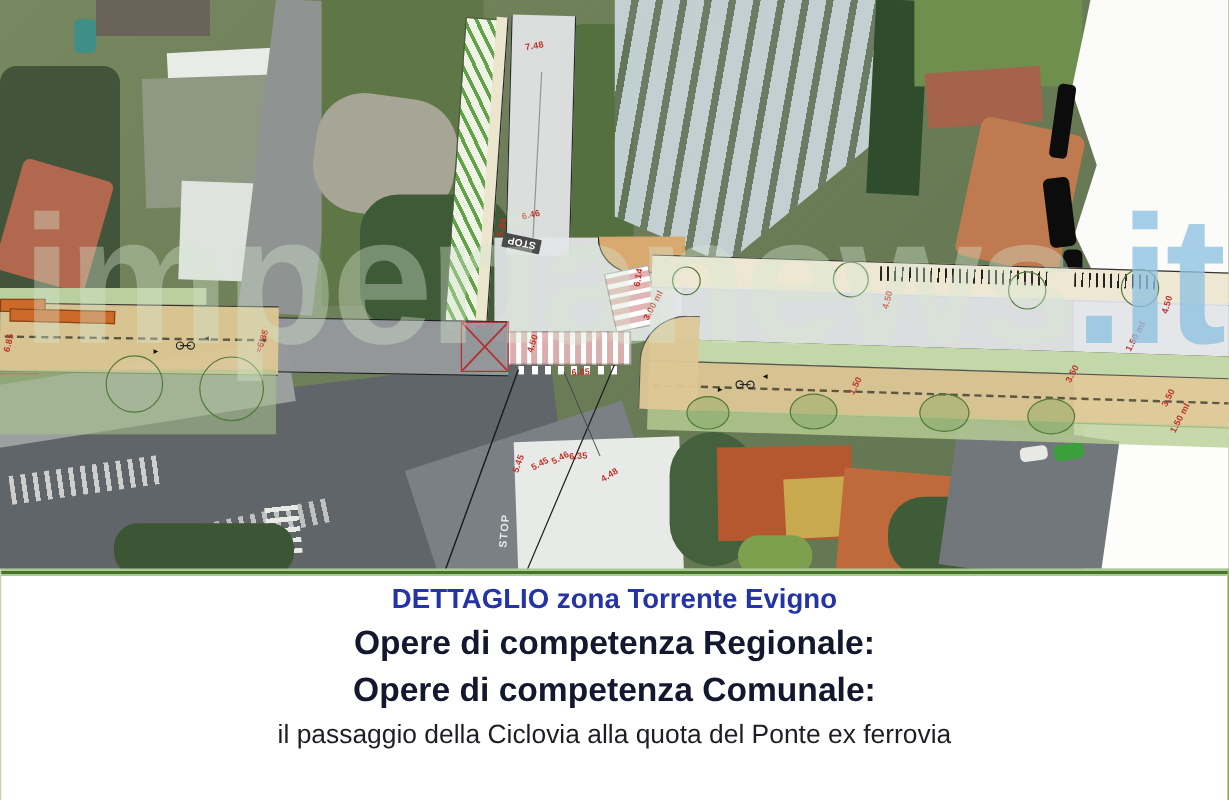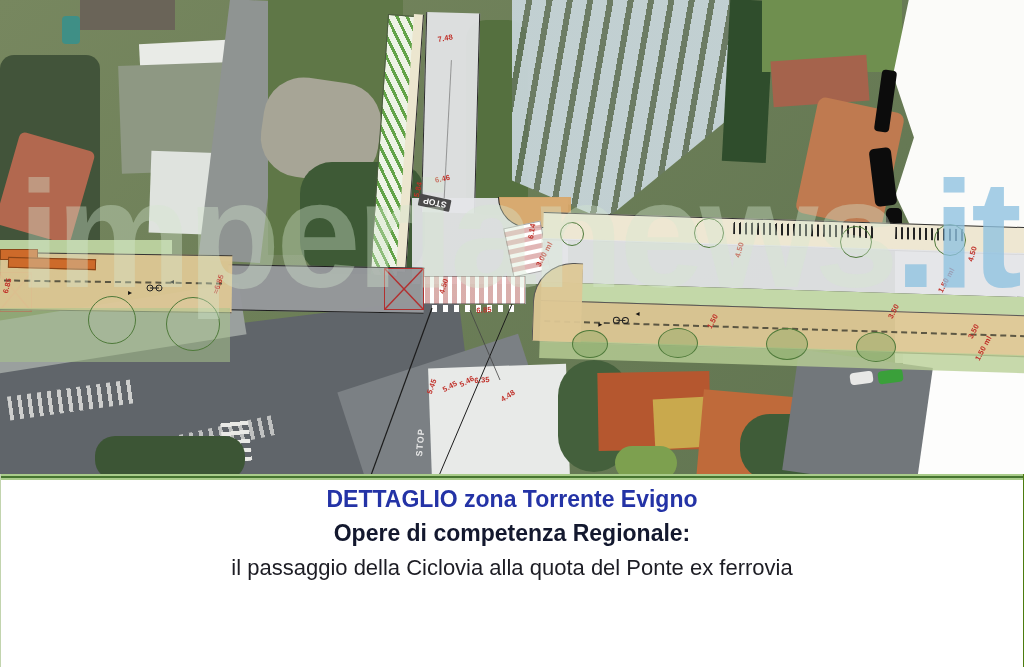--- a/index.html
+++ b/index.html
@@ -38,21 +38,21 @@
              pointer-events:none;z-index:40;}
   #watermark .wm-main{color:rgba(214,231,208,.38);}
   #watermark .wm-tld{color:rgba(142,193,224,.78);}
   
   #panel{position:absolute;left:0;top:474px;width:1022px;height:203px;background:#ffffff;
          border-left:1px solid #c2d4ae;border-right:5px solid #4d7c0f;z-index:50;}
   #panel-topborder{height:6px;width:100%;
      background:linear-gradient(180deg,#a9cc8a 0 2px,#467430 2px 4px,#a9cc8a 4px 6px);}
   .pline{width:100%;text-align:center;}
   .pline.title{margin-top:6px;font-size:23px;font-weight:bold;color:#2433a6;}
-  .pline.bold{margin-top:7px;font-size:23px;font-weight:bold;color:#13182e;}
+  .pline.bold{margin-top:7px;font-size:28px;font-weight:bold;color:#13182e;}
   .pline.regular{margin-top:8px;font-size:22px;font-weight:normal;color:#1d1d24;}
 </style>
 </head>
 <body>
 
 <div id="stage">
 
   <div id="aerial">
 
     <div class="blk" style="left:0;top:55px;width:100px;height:210px;background:#42543a;border-radius:14px;"></div>
@@ -211,16 +211,17 @@
         <span class="dim road" style="left: 414px; top: 456px; transform: rotate(-85deg);">STOP</span>
       </div>
 
     <div id="watermark"><span class="wm-main">imperianews</span><span class="wm-tld">.it</span></div>
   </div>
 
   <div id="panel">
     <div id="panel-topborder"></div>
     <div class="pline title">DETTAGLIO zona Torrente Evigno</div>
     <div class="pline bold">Opere di competenza Regionale:</div>
+    <div class="pline bold">Opere di competenza Comunale:</div>
     <div class="pline regular">il passaggio della Ciclovia alla quota del Ponte ex ferrovia</div>
   </div>
 
 </div>
 
 </body></html>

